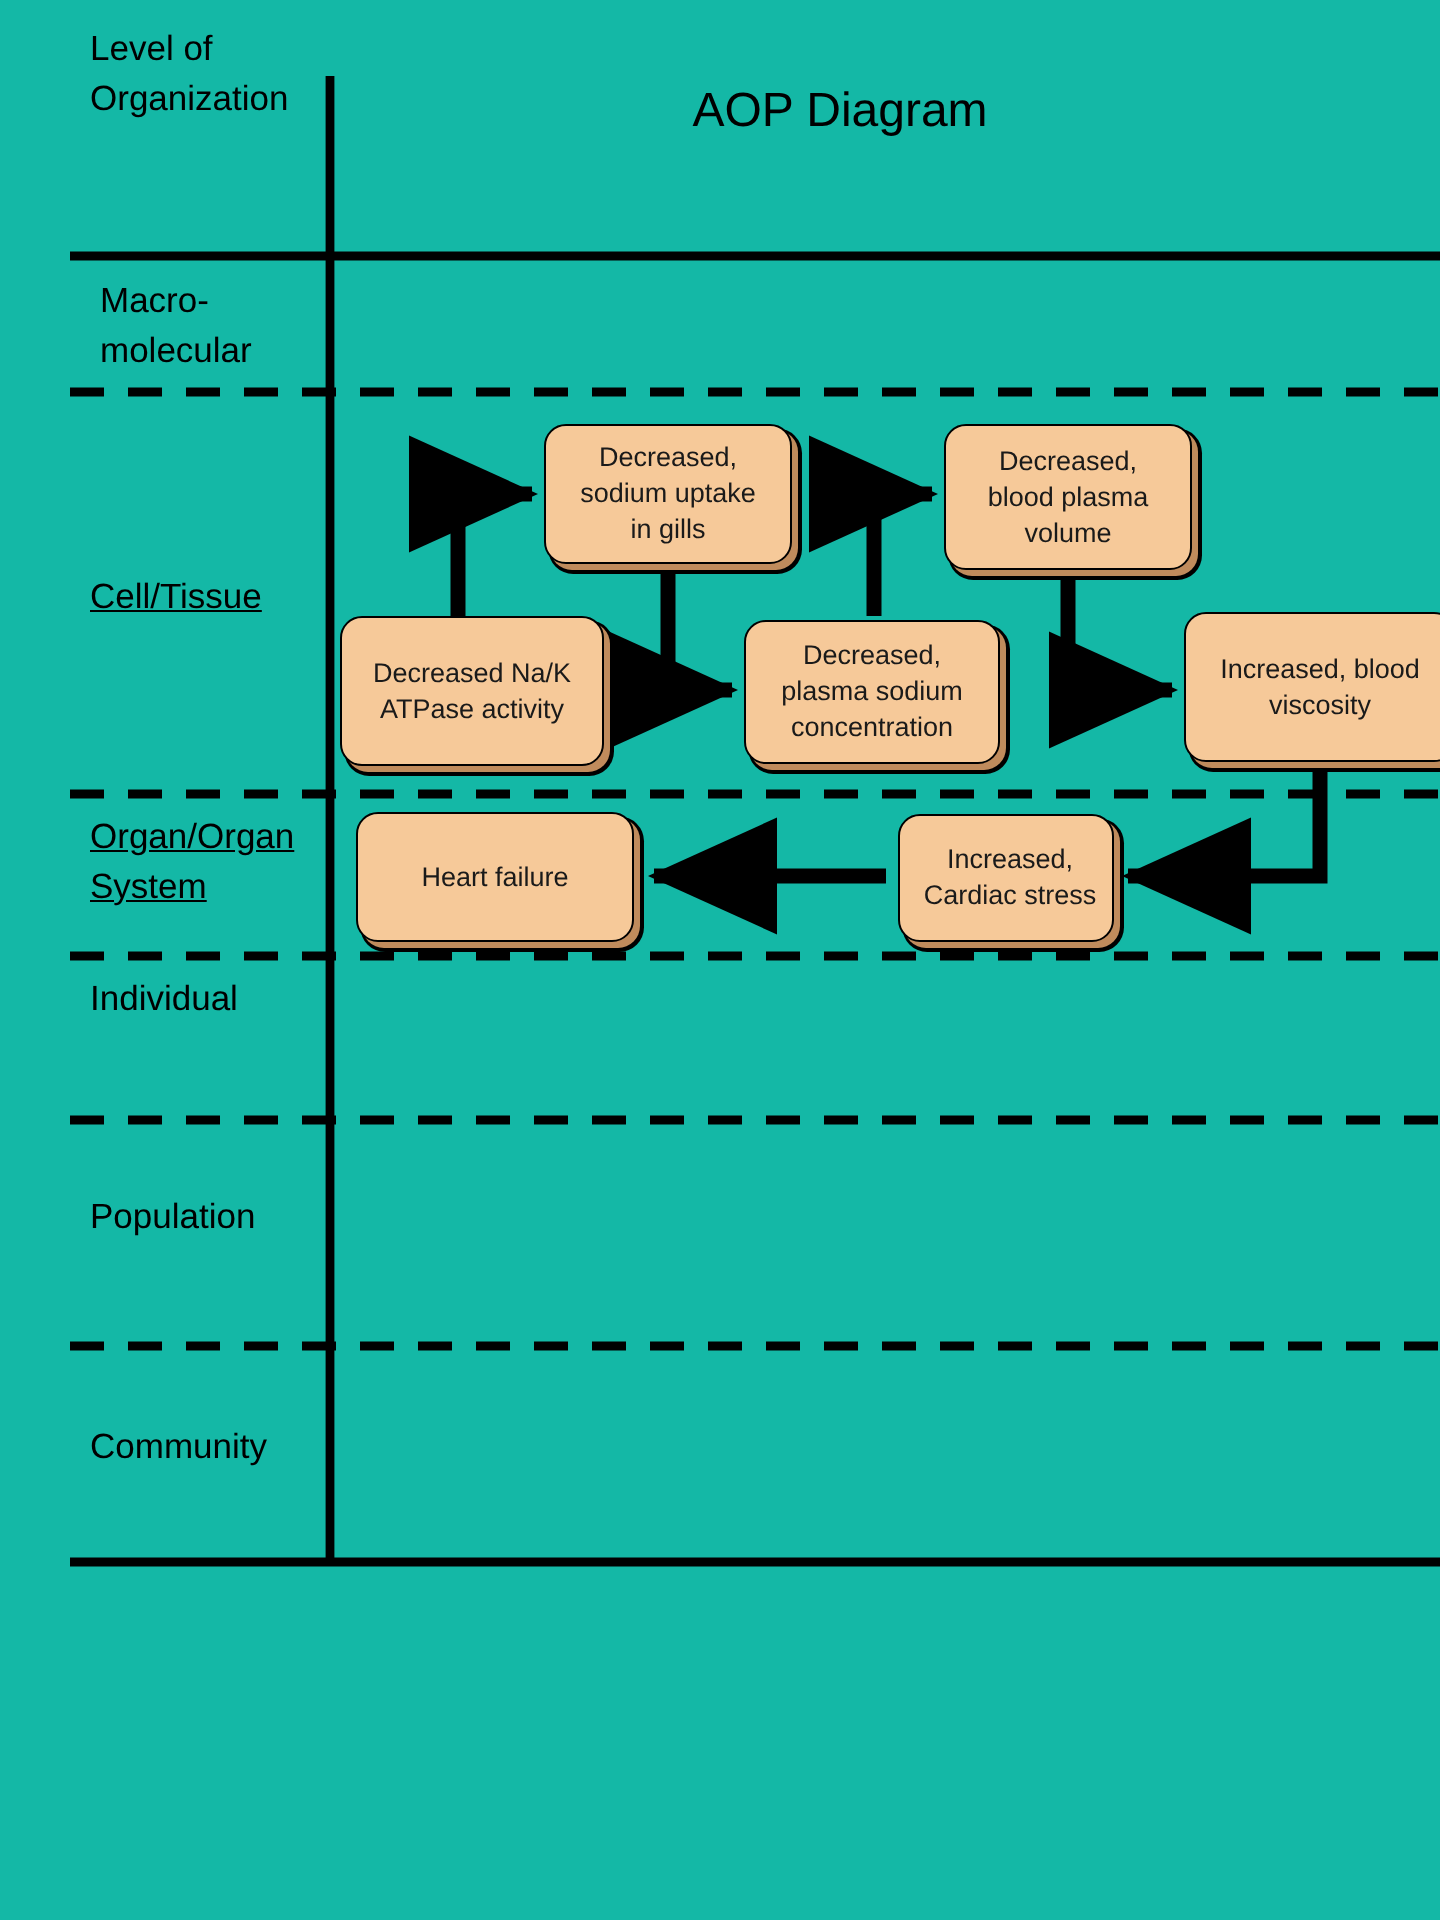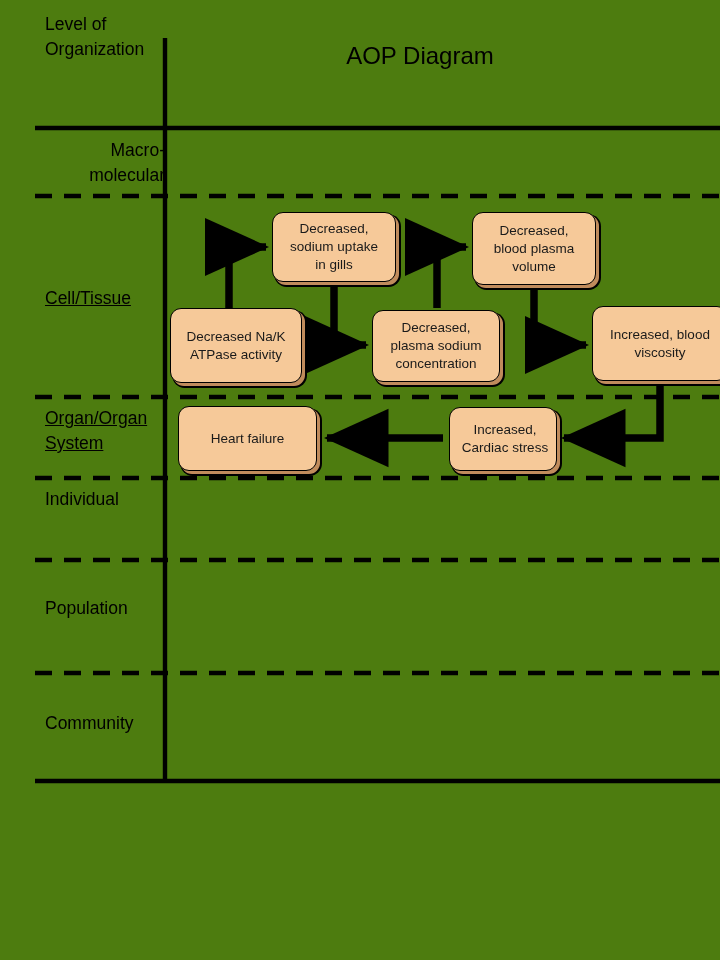--- a/index.html
+++ b/index.html
@@ -14,21 +14,21 @@
     font-family: "Liberation Sans", sans-serif;
     color: #000000;
     overflow: hidden;
   }
   #stage {
     position: absolute;
     left: 0;
     top: 0;
     width: 720px;
     height: 960px;
-    background: #4d7c0f;
+    background: #14b8a6;
   }
   .axis-label {
     position: absolute;
     font-size: 17.5px;
     line-height: 25px;
     color: #000000;
     white-space: pre-line;
   }
   .col-header {
     position: absolute;
@@ -108,21 +108,21 @@
 
     <path d="M437,308 L437,247 L466,247" fill="none" stroke="#000000" stroke-width="7.5" marker-end="url(#arrowhead)"></path>
 
     <path d="M534,285 L534,345 L586,345" fill="none" stroke="#000000" stroke-width="7.5" marker-end="url(#arrowhead)"></path>
 
     <path d="M660,381 L660,438 L564,438" fill="none" stroke="#000000" stroke-width="7.5" marker-end="url(#arrowhead)"></path>
 
     <path d="M443,438 L327,438" fill="none" stroke="#000000" stroke-width="7.5" marker-end="url(#arrowhead)"></path>
   </svg>
 
-  <div class="axis-label" style="left:50px; top:138px; width:115px;text-align:right;">Macro-
+  <div class="axis-label" style="left:50px; top:138px; width:115px;">Macro-
 molecular</div>
   <div class="axis-label" style="left:45px; top:286px; width:120px;text-decoration:underline;">Cell/Tissue</div>
   <div class="axis-label" style="left:45px; top:406px; width:125px;text-decoration:underline;">Organ/Organ System</div>
   <div class="axis-label" style="left:45px; top:487px; width:125px;">Individual</div>
   <div class="axis-label" style="left:45px; top:596px; width:125px;">Population</div>
   <div class="axis-label" style="left:45px; top:711px; width:125px;">Community</div>
 
   <div class="node" style="left:170px; top:308px; width:132px; height:75px;">Decreased Na/K
 ATPase activity</div>
 

